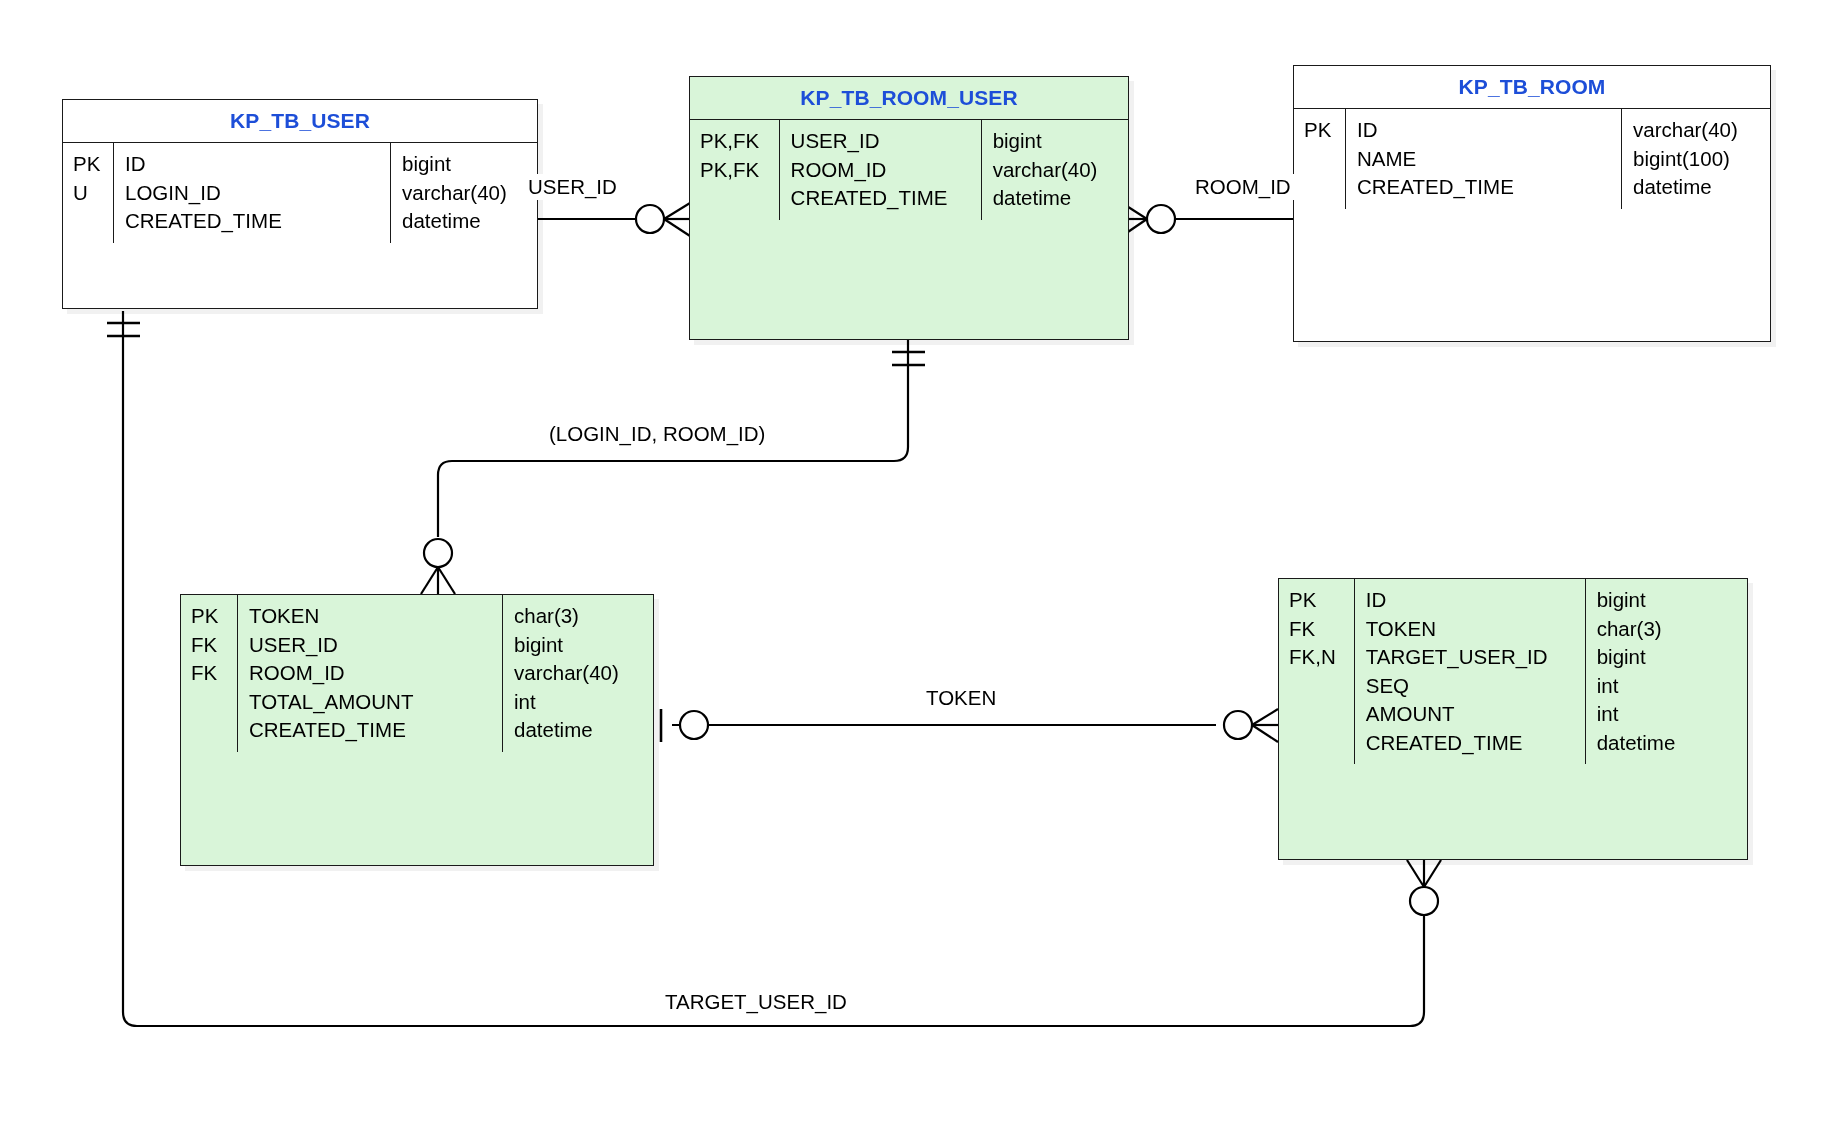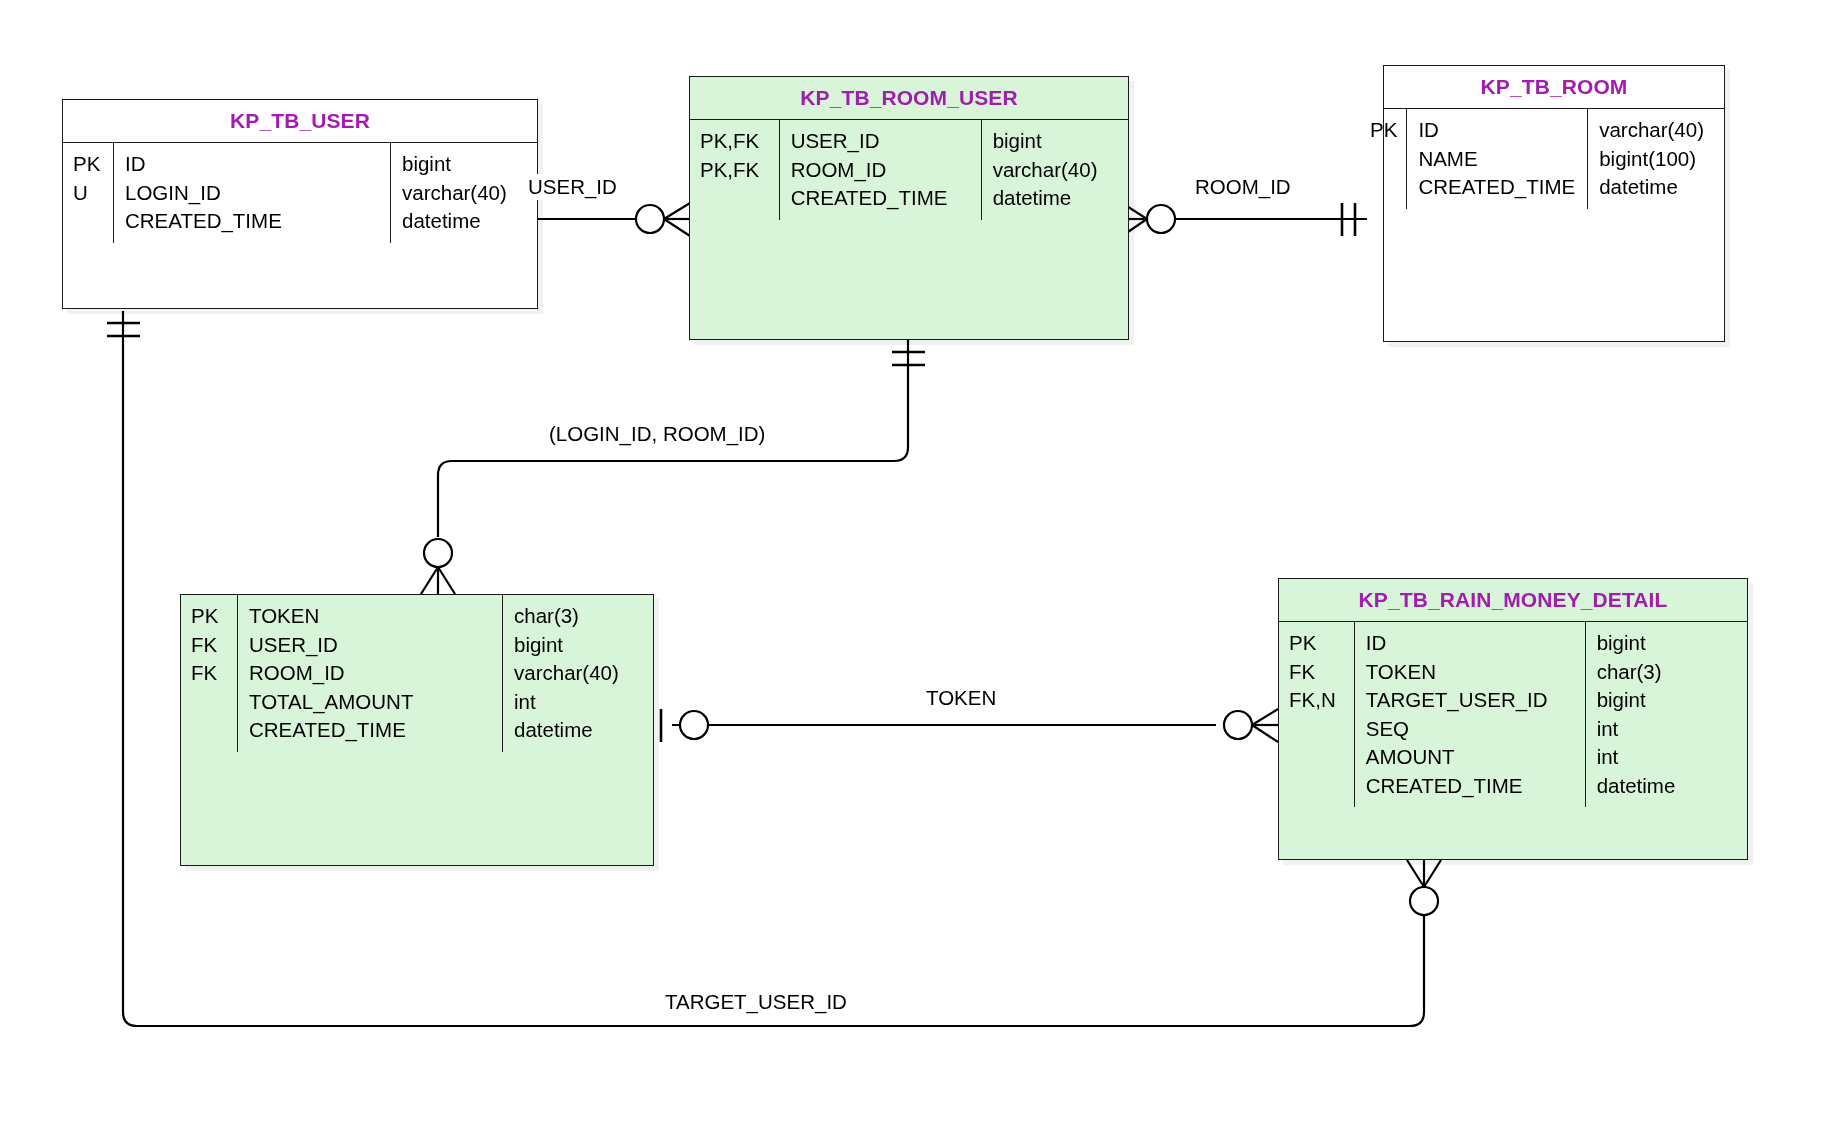--- a/index.html
+++ b/index.html
@@ -34,30 +34,29 @@
     background: #ffffff;
     box-shadow: 5px 5px 0 0 rgba(0,0,0,0.055);
   }
   .entity.green {
     background: #d9f5d9;
   }
   .entity-title {
     text-align: center;
     font-weight: bold;
     font-size: 21px;
-    color: #a21caf;
+    color: #1d4ed8;
     padding: 9px 6px 9px 6px;
     border-bottom: 1.6px solid #1a1a1a;
     letter-spacing: 0.1px;
     white-space: nowrap;
   }
   .entity-body {
     display: flex;
     align-items: stretch;
-    justify-content: flex-end;
   }
   .col-key {
     border-right: 1.6px solid #1a1a1a;
     padding: 7px 9px 7px 10px;
     box-sizing: border-box;
   }
   .col-name {
     border-right: 1.6px solid #1a1a1a;
     padding: 7px 12px 7px 11px;
     box-sizing: border-box;
@@ -199,21 +198,21 @@
         <div class="cell">CREATED_TIME</div>
       </div>
       <div class="col-type" style="width:147px;">
         <div class="cell">bigint</div>
         <div class="cell">varchar(40)</div>
         <div class="cell">datetime</div>
       </div>
     </div>
   </div>
 
-  <div class="entity" id="ent-kp_tb_room" style="left:1383px; top:65px; width:342px; height:277px;">
+  <div class="entity" id="ent-kp_tb_room" style="left:1293px; top:65px; width:478px; height:277px;">
     <div class="entity-title">KP_TB_ROOM</div>
     <div class="entity-body">
       <div class="col-key" style="width:52px;">
         <div class="cell">PK</div>
         <div class="cell empty">&nbsp;</div>
         <div class="cell empty">&nbsp;</div>
       </div>
       <div class="col-name" style="width:198px;">
         <div class="cell">ID</div>
         <div class="cell">NAME</div>
@@ -247,21 +246,20 @@
         <div class="cell">char(3)</div>
         <div class="cell">bigint</div>
         <div class="cell">varchar(40)</div>
         <div class="cell">int</div>
         <div class="cell">datetime</div>
       </div>
     </div>
   </div>
 
   <div class="entity green" id="ent-kp_tb_rain_money_detail" style="left:1278px; top:578px; width:470px; height:282px;">
-    <div class="entity-title">KP_TB_RAIN_MONEY_DETAIL</div>
     <div class="entity-body">
       <div class="col-key" style="width:76px;">
         <div class="cell">PK</div>
         <div class="cell">FK</div>
         <div class="cell">FK,N</div>
         <div class="cell empty">&nbsp;</div>
         <div class="cell empty">&nbsp;</div>
         <div class="cell empty">&nbsp;</div>
       </div>
       <div class="col-name" style="width:232px;">

